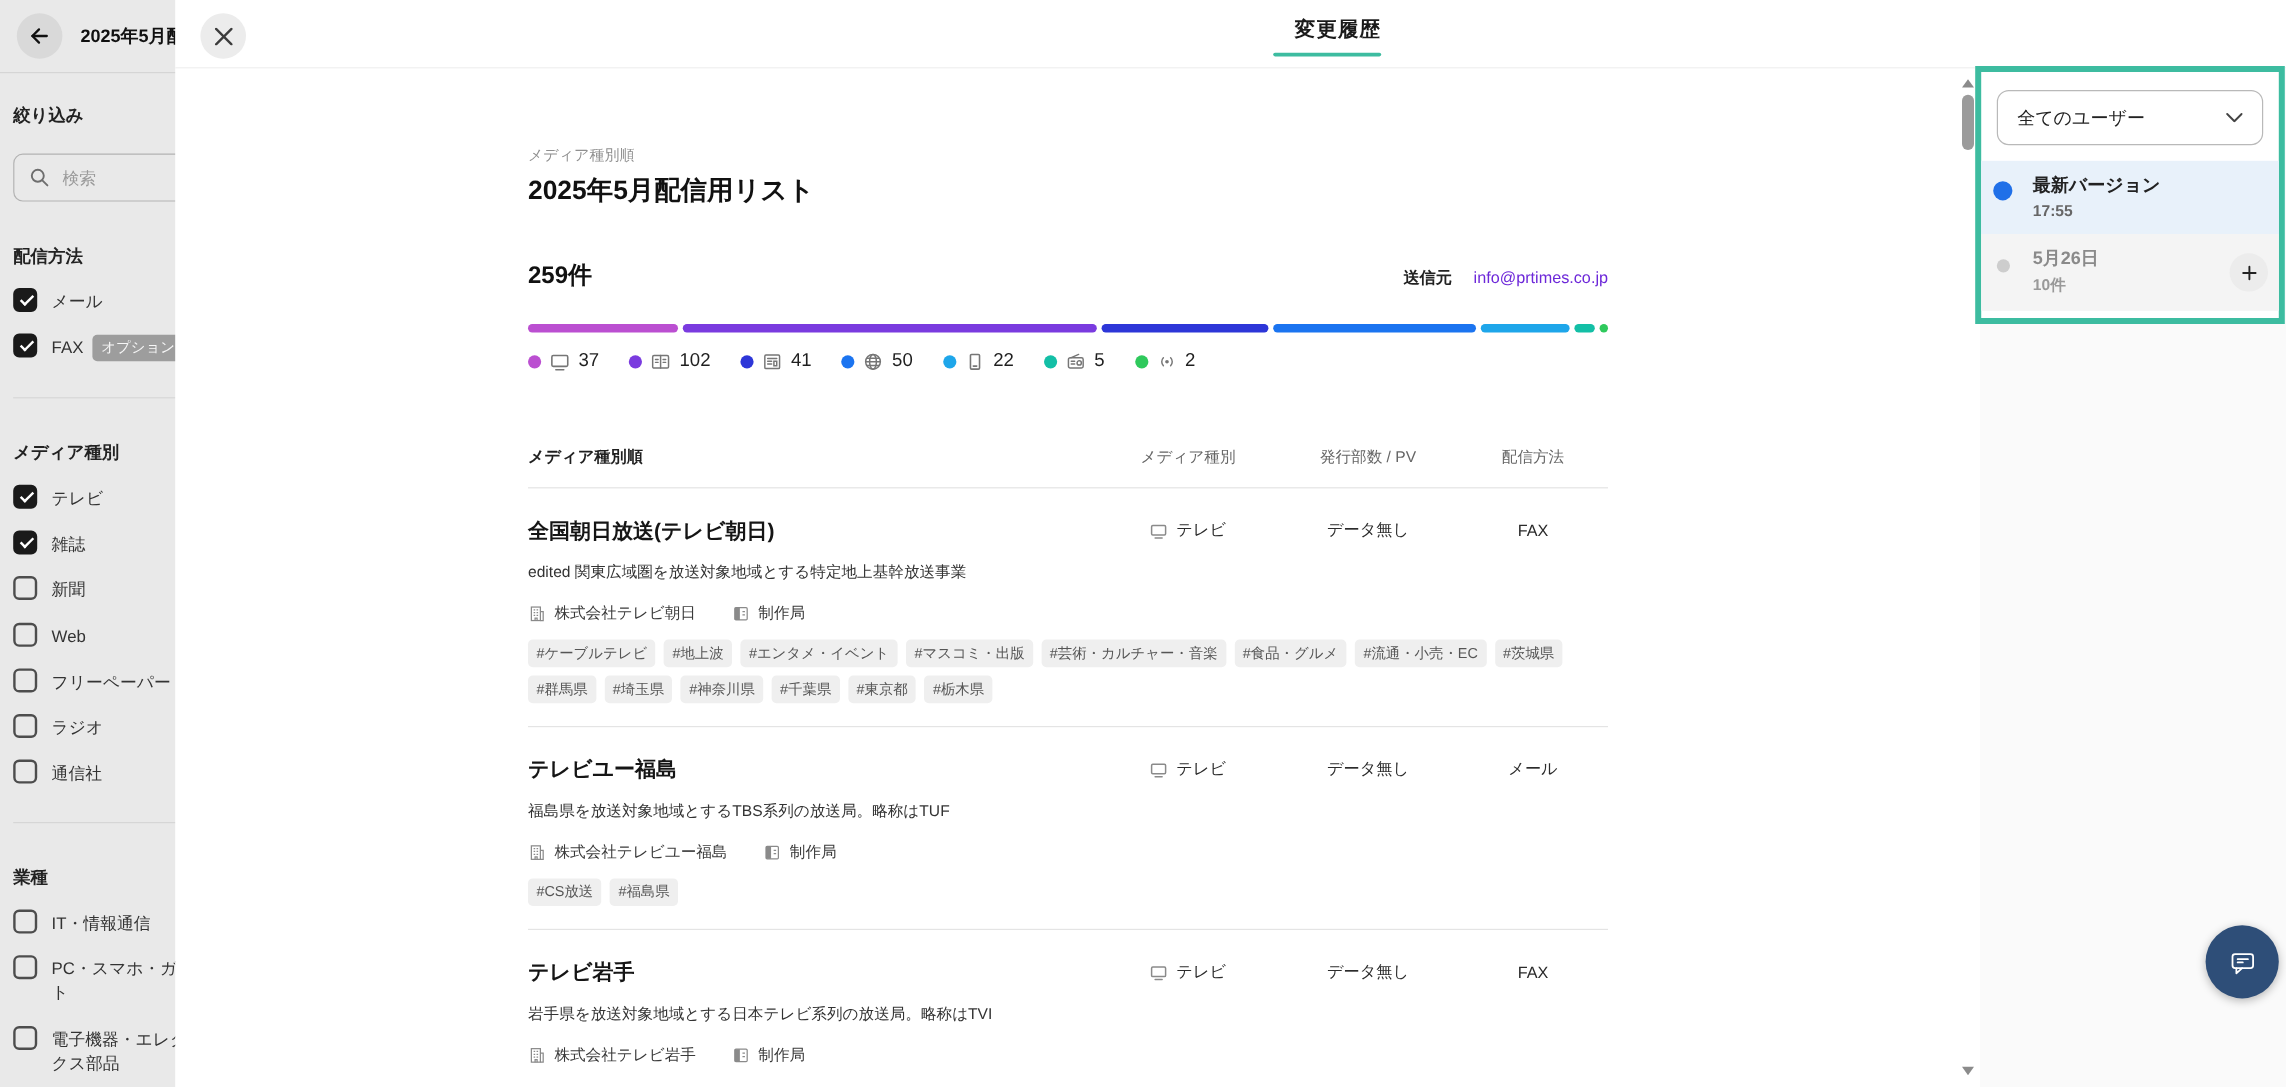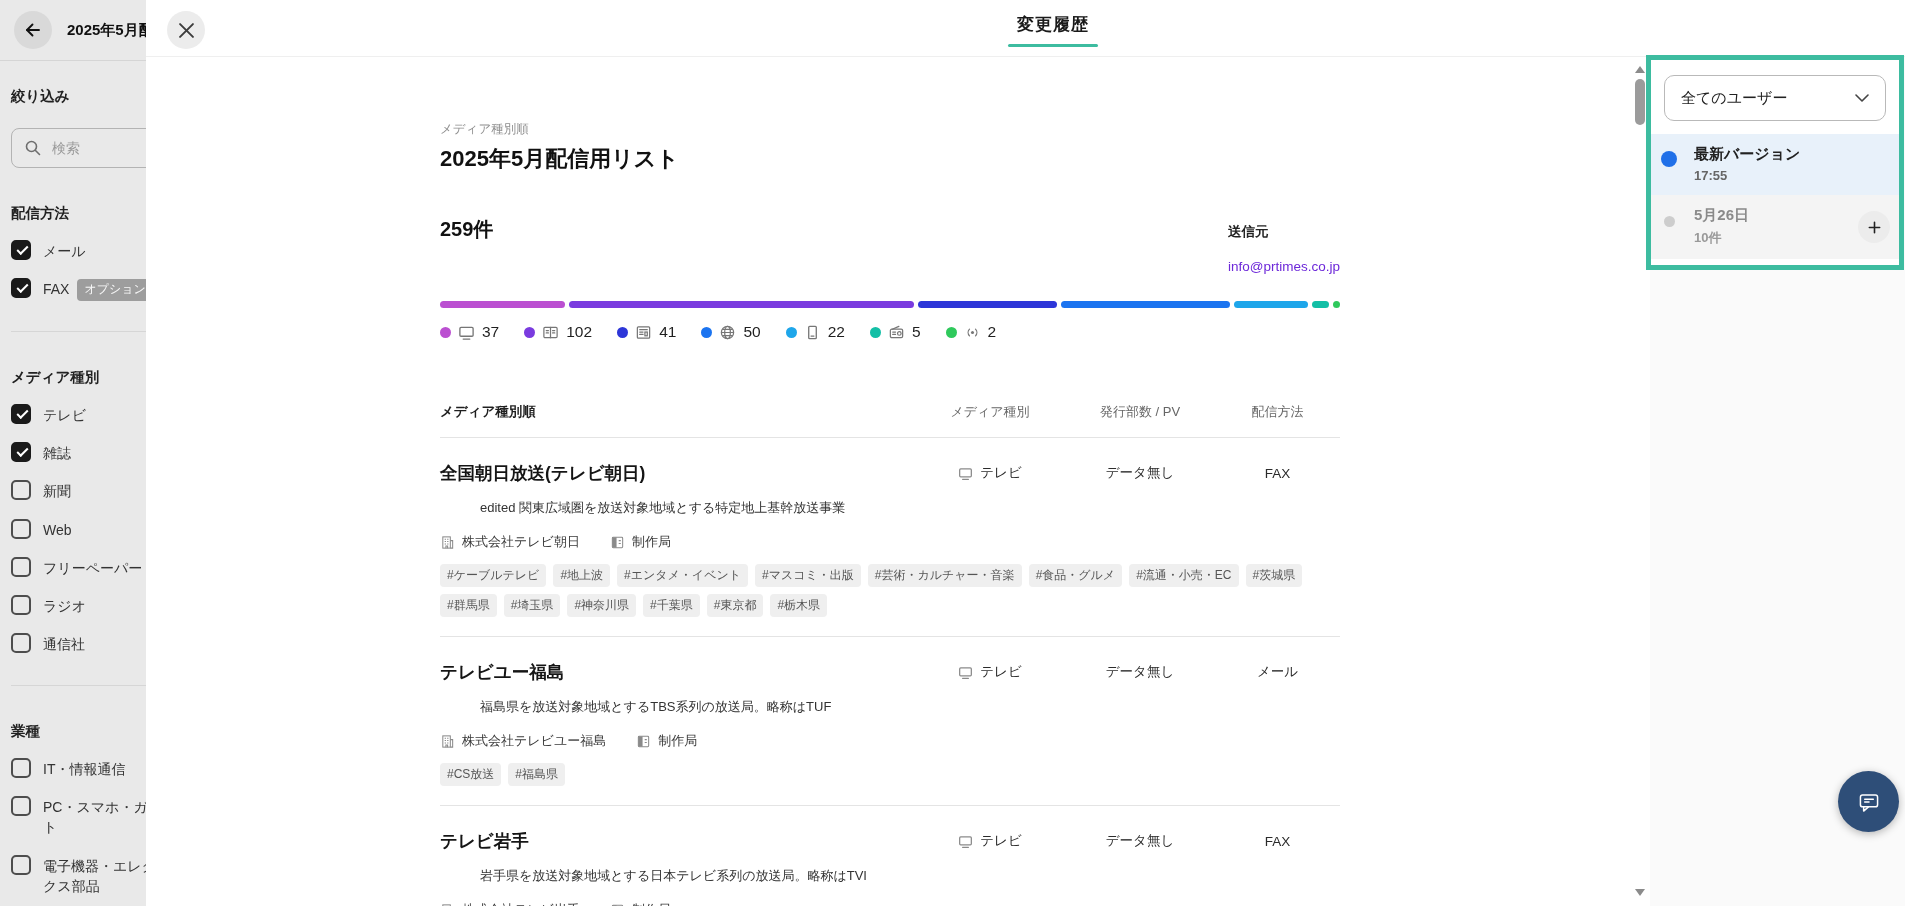--- a/index.html
+++ b/index.html
@@ -25,31 +25,31 @@
   .cb.checked::after { content:""; position:absolute; left:4px; top:4px; width:9px; height:4px; border-left:2.4px solid #fff; border-bottom:2.4px solid #fff; transform:rotate(-45deg); }
   .cb-label { line-height:1.45; padding-top:1px; max-width:160px; }
   .badge { display:inline-block; margin-left:8px; background:#9d9d9d; color:#f7f7f7; font-size:12px; padding:2px 7px; border-radius:4px; vertical-align:1px; white-space:nowrap; }
   .badge:empty { display:none; }
   .side-divider { height:1px; background:#d6d6d6; margin-top:30px; }
 
   
   .overlay { position:absolute; left:146px; top:0; right:0; bottom:0; background:#fff; }
   .overlay-header-line { position:absolute; left:0; right:0; top:56px; height:1px; background:#efefef; }
   .close-btn { position:absolute; left:21px; top:11px; width:38px; height:38px; border-radius:50%; background:#ececec; border:none; display:flex; align-items:center; justify-content:center; cursor:pointer; }
-  .ov-title-wrap { position:absolute; top:13px; left:907px; transform:translateX(-50%); text-align:center; }
+  .ov-title-wrap { position:absolute; top:13px; left:960px; transform:translateX(-50%); text-align:right; }
   .ov-title { font-size:17px; font-weight:bold; color:#1a1a1a; letter-spacing:1px; }
   .ov-title-underline { margin:8px auto 0; width:90px; height:3px; border-radius:2px; }
 
   
   .doc { position:absolute; left:294px; top:0; width:900px; }
   .m-label { margin-top:121px; font-size:12.5px; color:#8f8f8f; }
   .m-title { margin-top:6px; font-size:22px; font-weight:bold; color:#111; }
   .stats-line { margin-top:42px; display:flex; justify-content:space-between; align-items:baseline; }
   .m-count { font-size:20px; font-weight:bold; color:#111; }
-  .sender { display:flex; align-items:baseline; gap:18px; font-size:13.5px;flex-direction:column; }
+  .sender { display:flex; align-items:baseline; gap:18px; font-size:13.5px; }
   .sender-label { font-weight:bold; color:#222; }
   .sender-value { color:#6d28d9; }
   .seg-bar { margin-top:27px; display:flex; gap:4px; height:7px; }
   .seg { flex-basis:0; border-radius:3.5px; }
   .legend { margin-top:15px; display:flex; align-items:center; gap:25px; }
   .leg-item { display:flex; align-items:center; gap:7px; font-size:15.5px; color:#1f1f1f; }
   .dot { width:11px; height:11px; border-radius:50%; flex:0 0 auto; }
   .leg-ico { color:#767676; }
 
   
@@ -59,21 +59,21 @@
   .col-circ { width:150px; text-align:center; }
   .col-del  { width:125px; text-align:center; }
   .th-name { font-weight:bold; color:#1f1f1f; font-size:13.5px; }
   .mrow { padding:23px 0 19px; border-bottom:1px solid #e4e4e4; }
   .mrow:last-child { border-bottom:none; }
   .row-head { display:flex; align-items:center; }
   .row-title { font-size:17.5px; font-weight:bold; color:#151515; }
   .cell { font-size:13.5px; color:#2b2b2b; }
   .type-cell { display:flex; align-items:center; justify-content:center; gap:7px; color:#2b2b2b; }
   .type-cell .leg-ico { color:#8a8a8a; }
-  .row-desc { margin-top:14px; font-size:13px; color:#333;margin-left:40px; }
+  .row-desc { margin-top:14px; font-size:13px; color:#333; }
   .row-meta { margin-top:16px; display:flex; align-items:center; gap:30px; font-size:13px; color:#3a3a3a; }
   .meta-item { display:flex; align-items:center; gap:7px; }
   .meta-item svg { color:#8a8a8a; }
   .tags { margin-top:13px; display:flex; flex-wrap:wrap; gap:7px; }
   .tags:empty { display:none; }
   .tag { background:#efefef; color:#555; font-size:12px; padding:3px 7px; border-radius:4px; white-space:nowrap; }
 
   
   .right-strip { position:absolute; left:1504px; top:57px; right:0; bottom:0; background:#fafafa; }
   .vscroll-up { position:absolute; left:1489px; top:66px; width:0; height:0; border-left:5px solid transparent; border-right:5px solid transparent; border-bottom:7px solid #8b8b8b; }

